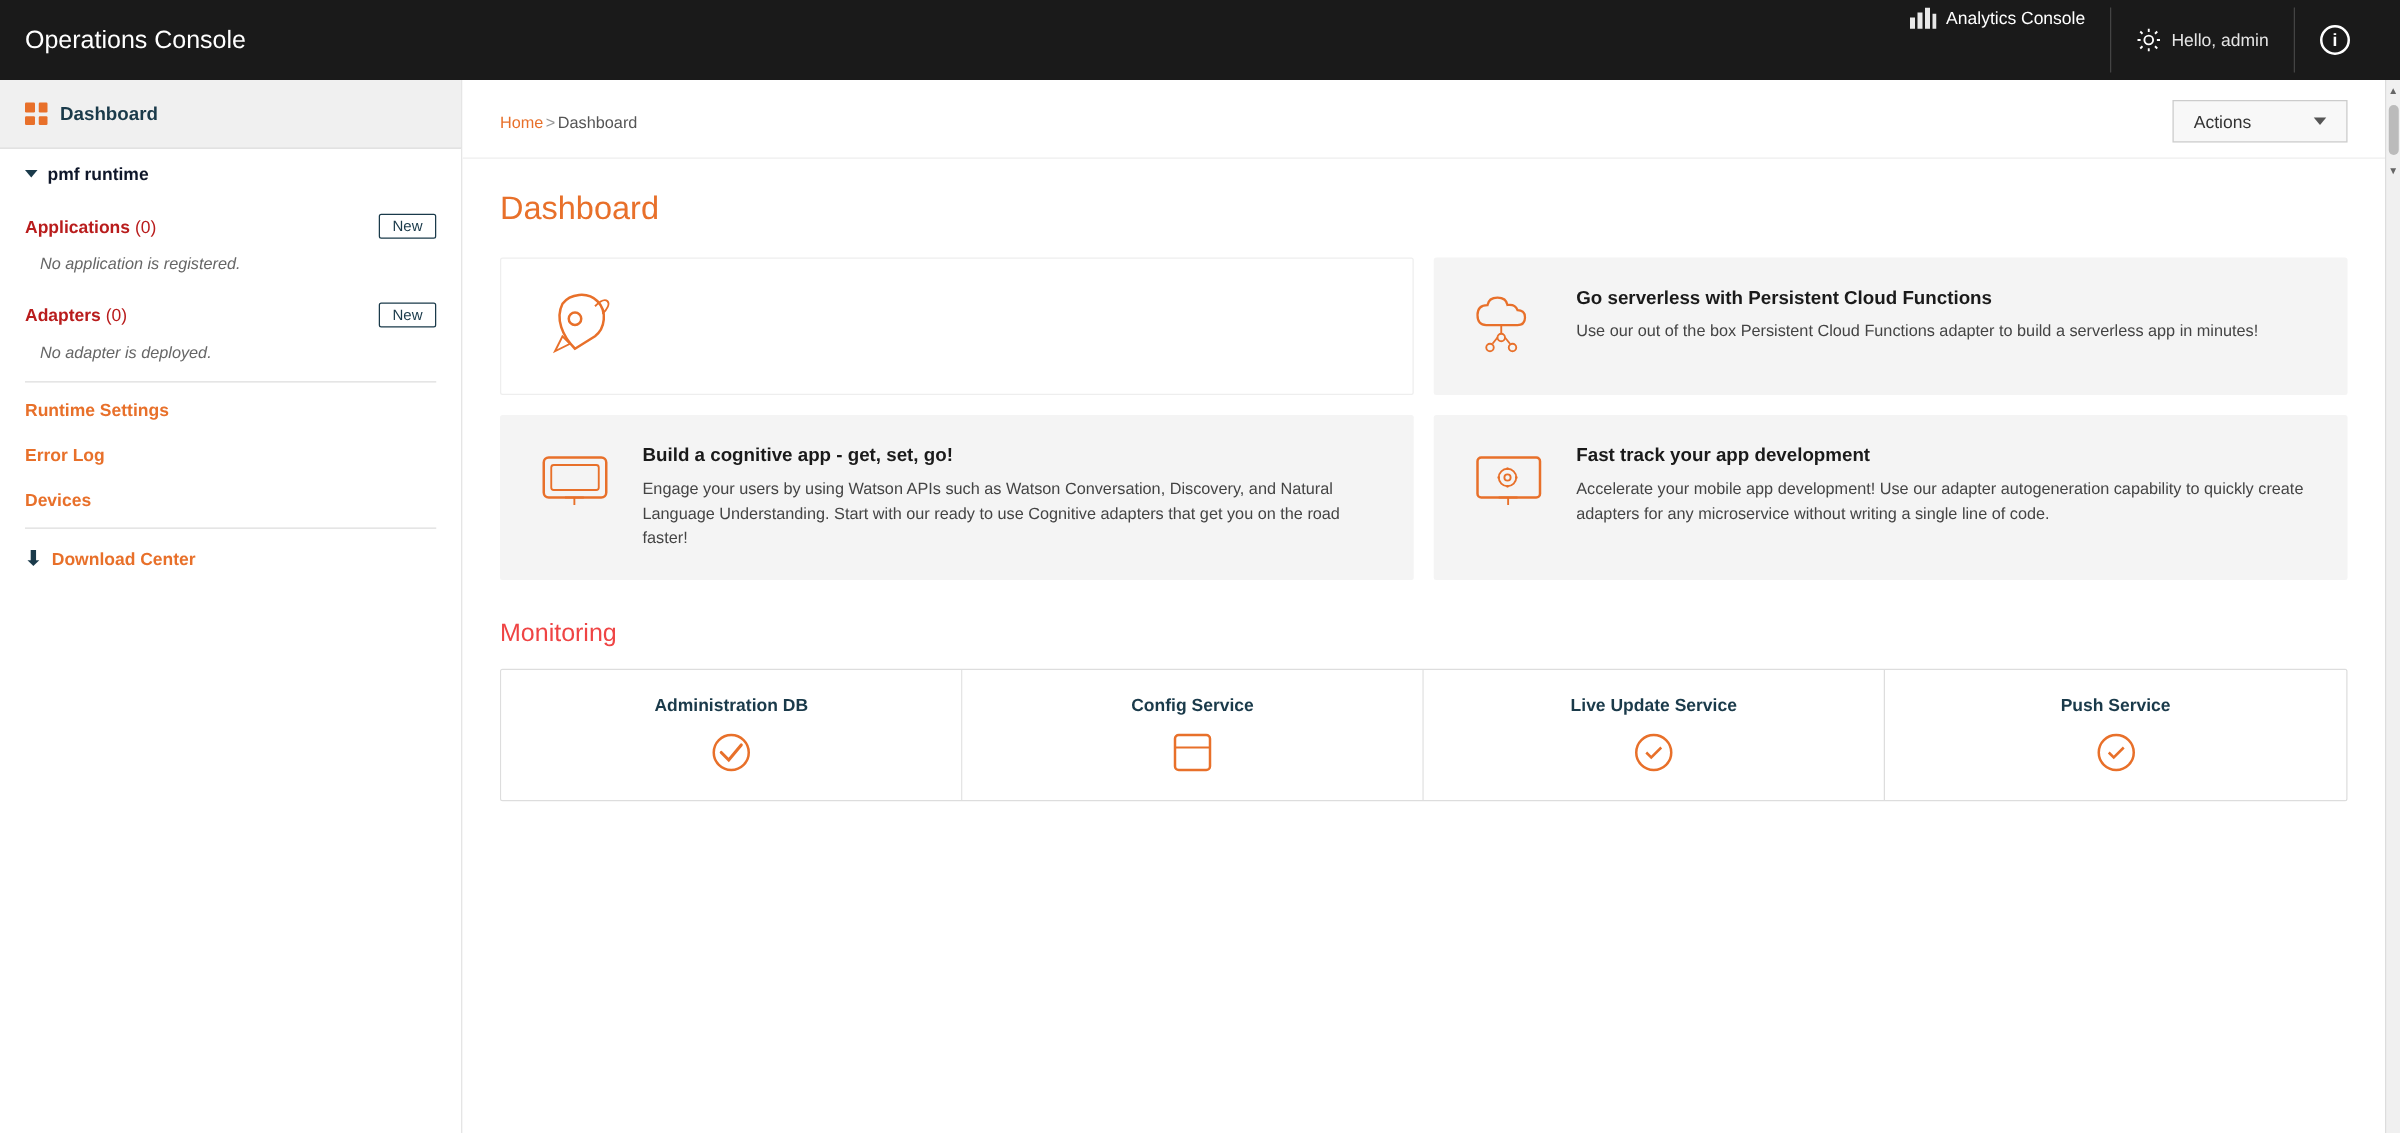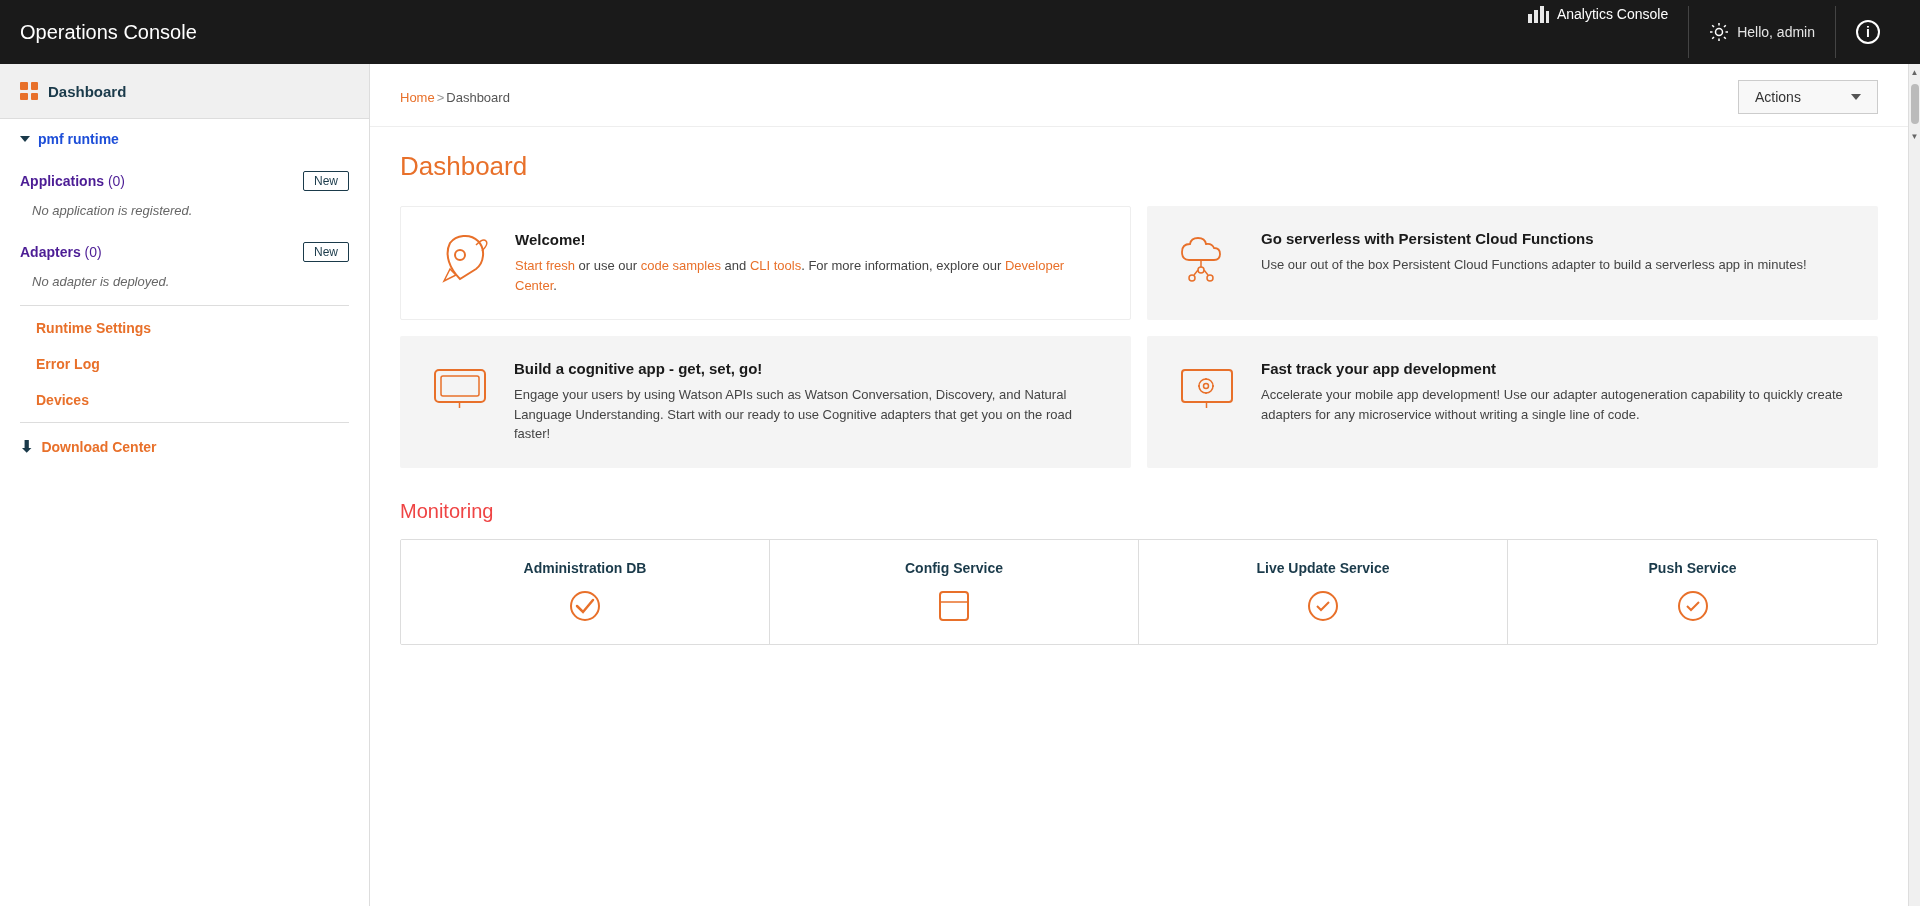--- a/index.html
+++ b/index.html
@@ -107,21 +107,21 @@
     }
     .sidebar-dashboard-label {
       font-weight: 600;
       color: #1a3a4a;
       font-size: 15px;
     }
     .sidebar-runtime {
       display: flex;
       align-items: center;
       gap: 8px;
-      color: #1d4ed8;
+      color: #0f172a;
       font-weight: 600;
       font-size: 14px;
       cursor: pointer;
       padding: 12px 20px;
     }
     .chevron-down {
       width: 0;
       height: 0;
       border-left: 5px solid transparent;
       border-right: 5px solid transparent;
@@ -132,21 +132,21 @@
     .sidebar-item-group {
       padding: 4px 0;
     }
     .sidebar-item-header {
       display: flex;
       align-items: center;
       justify-content: space-between;
       padding: 8px 20px;
     }
     .sidebar-item-title {
-      color: #4c1d95;
+      color: #b91c1c;
       font-size: 14px;
       cursor: pointer;
     }
     .sidebar-item-title strong {
       font-weight: 600;
     }
     .new-btn {
       border: 1px solid #1a3a4a;
       color: #1a3a4a;
       background: #fff;
@@ -161,21 +161,21 @@
       font-size: 13px;
       font-style: italic;
     }
     .sidebar-divider {
       height: 1px;
       background: #ddd;
       margin: 4px 20px;
     }
     .sidebar-link {
       display: block;
-      padding: 10px 36px;
+      padding: 10px 20px;
       color: #e8702a;
       font-size: 14px;
       font-weight: 600;
       cursor: pointer;
       text-decoration: none;
     }
 
     .sidebar-download {
       display: flex;
       align-items: center;
@@ -479,24 +479,20 @@
       <div class="cards-grid">
 
         <div class="card card-white">
           <div class="card-icon">
             <svg width="60" height="60" viewBox="0 0 60 60" class="icon-svg">
               <path d="M30 48 C20 38 14 24 20 12 C26 4 40 2 48 10 C56 18 54 32 46 38 Z" stroke="#e8702a" stroke-width="2" fill="none"></path>
               <circle cx="30" cy="24" r="5" stroke="#e8702a" stroke-width="2" fill="none"></circle>
               <path d="M20 38 L14 50 L26 44 Z" stroke="#e8702a" stroke-width="1.5" fill="none"></path>
               <path d="M46 14 C50 10 54 8 56 10 C58 12 56 16 52 20" stroke="#e8702a" stroke-width="1.5" fill="none"></path>
             </svg>
-          </div>
-          <div class="card-body">
-            <div class="card-title">Welcome!</div>
-            <div class="card-text"><span class="card-link">Start fresh</span> or use our <span class="card-link">code samples</span> and <span class="card-link">CLI tools</span>. For more information, explore our <span class="card-link">Developer Center</span>.</div>
           </div>
         </div>
 
         <div class="card">
           <div class="card-icon">
             <svg width="65" height="55" viewBox="0 0 65 55" class="icon-svg">
               <path d="M15 30 Q8 30 8 22 Q8 14 16 14 Q17 8 24 8 Q31 8 32 14 Q38 13 40 18 Q46 18 46 24 Q46 30 40 30 Z" stroke="#e8702a" stroke-width="1.8" fill="none"></path>
               <circle cx="27" cy="40" r="3" stroke="#e8702a" stroke-width="1.5" fill="none"></circle>
               <circle cx="18" cy="48" r="3" stroke="#e8702a" stroke-width="1.5" fill="none"></circle>
               <circle cx="36" cy="48" r="3" stroke="#e8702a" stroke-width="1.5" fill="none"></circle>

